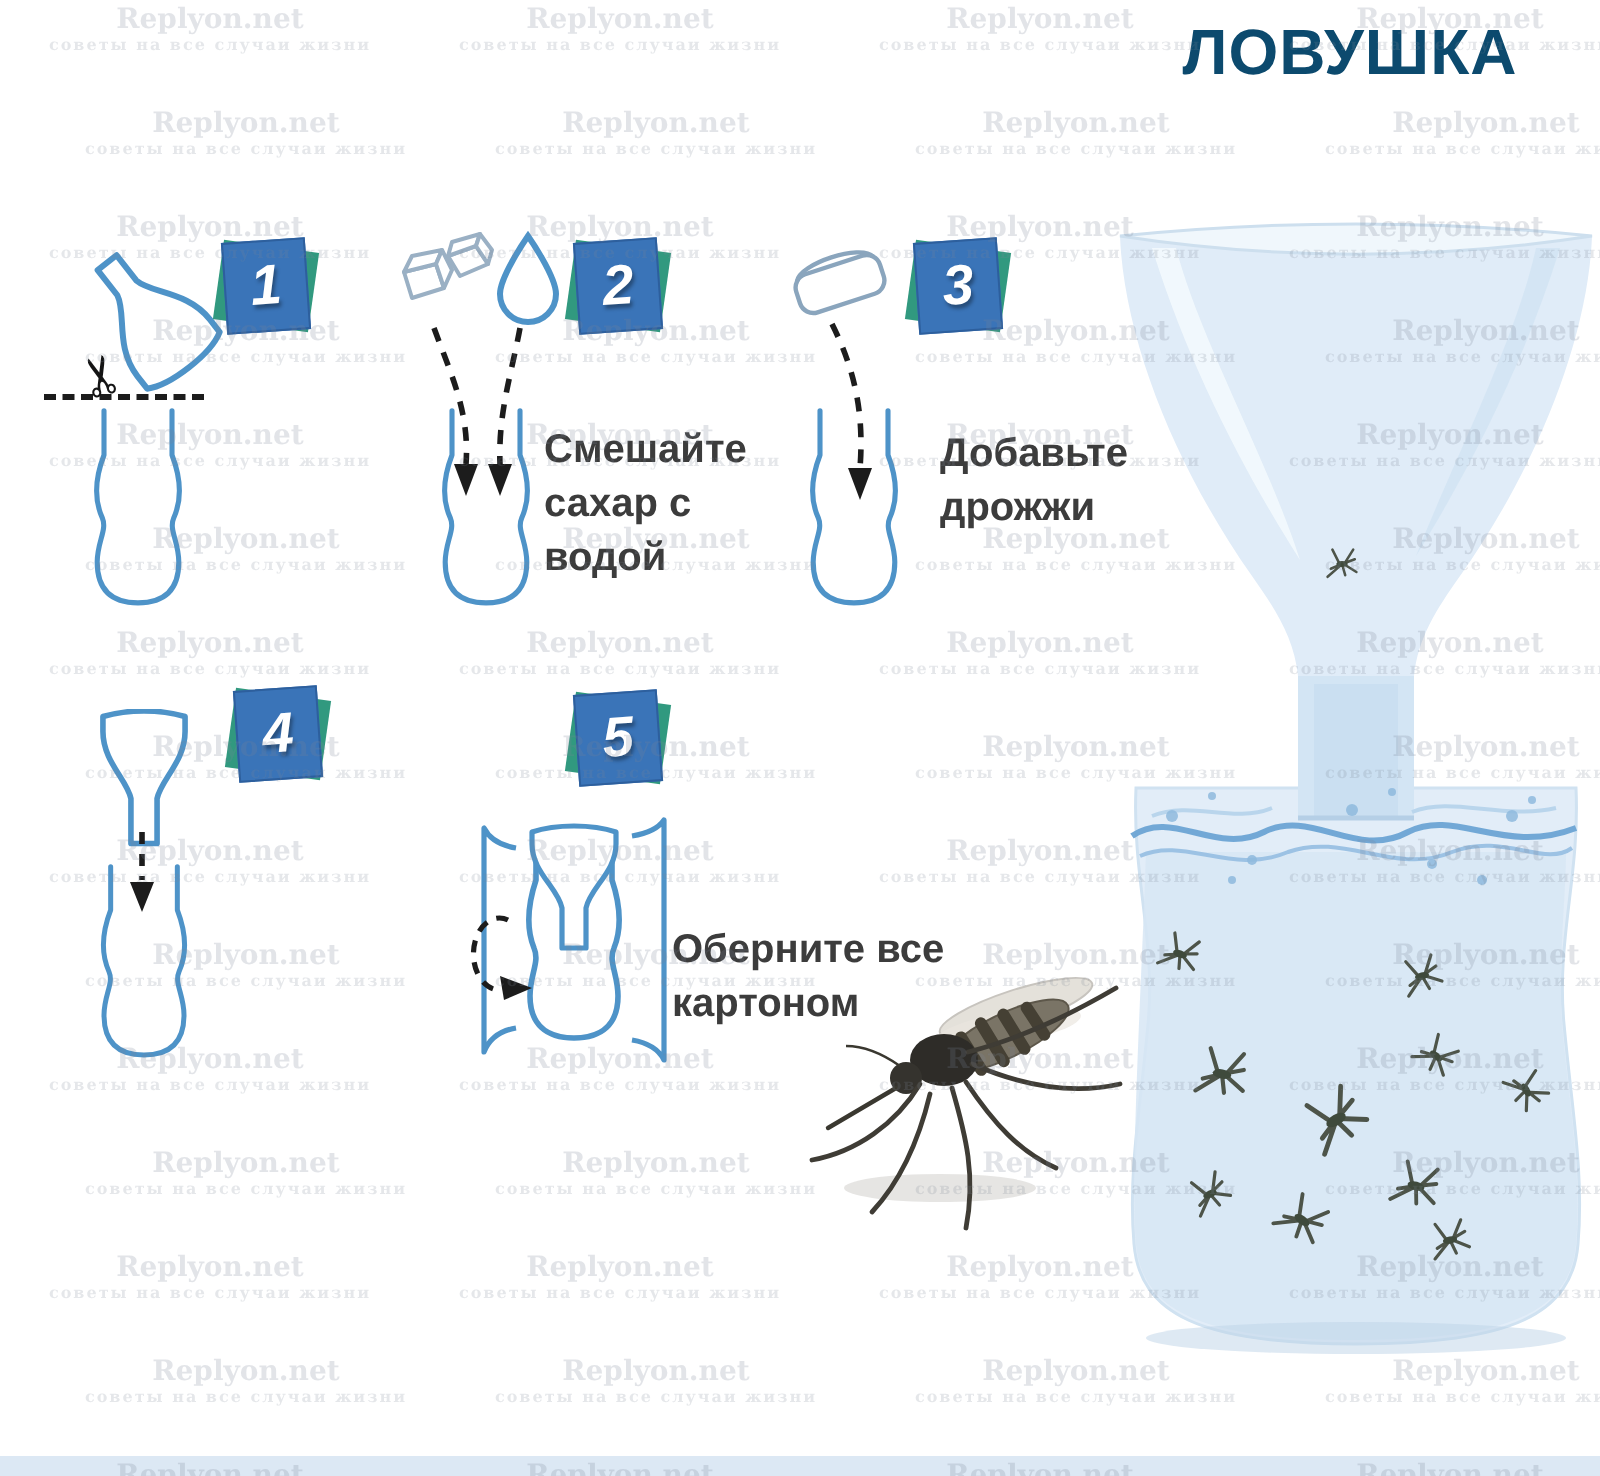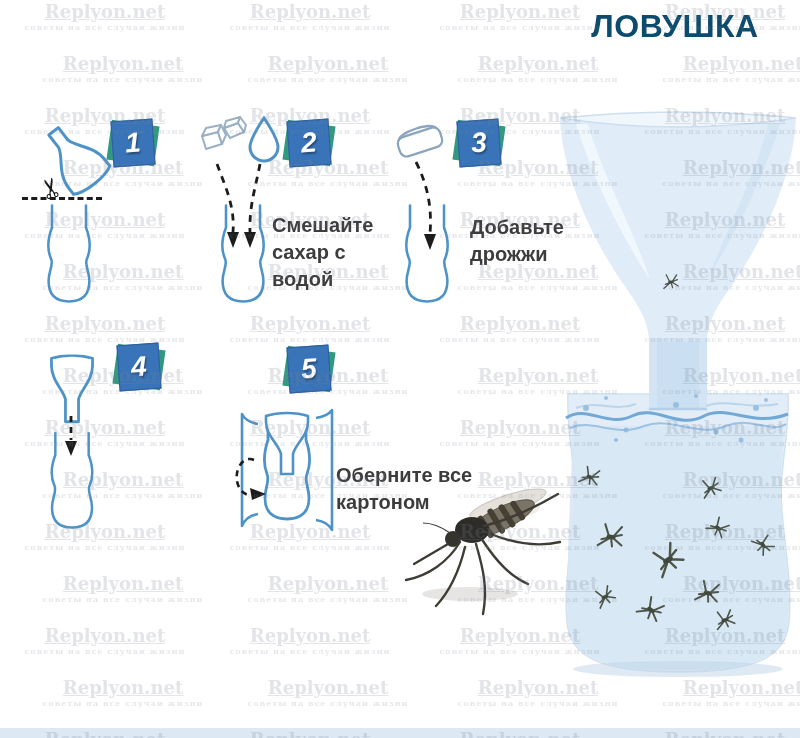--- a/index.html
+++ b/index.html
@@ -2,21 +2,21 @@
 <html><head>
 <meta charset="utf-8">
 <style>
   html,body{margin:0;padding:0;background:#888;}
   #stage{position:relative;width:800px;height:738px;background:#ffffff;overflow:hidden;
          font-family:"Liberation Sans","DejaVu Sans",sans-serif;}
   
   #wm-layer{position:absolute;inset:0;z-index:50;pointer-events:none;}
   .wm{position:absolute;width:170px;text-align:center;line-height:1.15;}
   .wm .wm1{display:block;font-family:"DejaVu Serif","Liberation Serif",serif;font-weight:700;
-           font-size:18px;color:rgba(125,133,148,0.22);text-decoration:underline;}
+           font-size:14px;color:rgba(125,133,148,0.22);}
   .wm .wm2{display:block;font-family:"DejaVu Serif","Liberation Serif",serif;font-weight:700;
            font-size:8px;color:rgba(125,133,148,0.20);letter-spacing:1px;}
   
   #title{position:absolute;left:552px;top:6px;width:246px;z-index:10;text-align:center;
          color:#0c4a6e;font-weight:700;font-size:32px;line-height:40px;letter-spacing:.5px;}
   
   .badge{position:absolute;width:42px;height:46px;z-index:12;}
   .badge .back{position:absolute;left:-3px;top:3px;width:48px;height:40px;background:#31997f;
                transform:rotate(8deg);}
   .badge .face{position:absolute;inset:0;background:#3a74b8;border:1px solid #2d5f9d;

